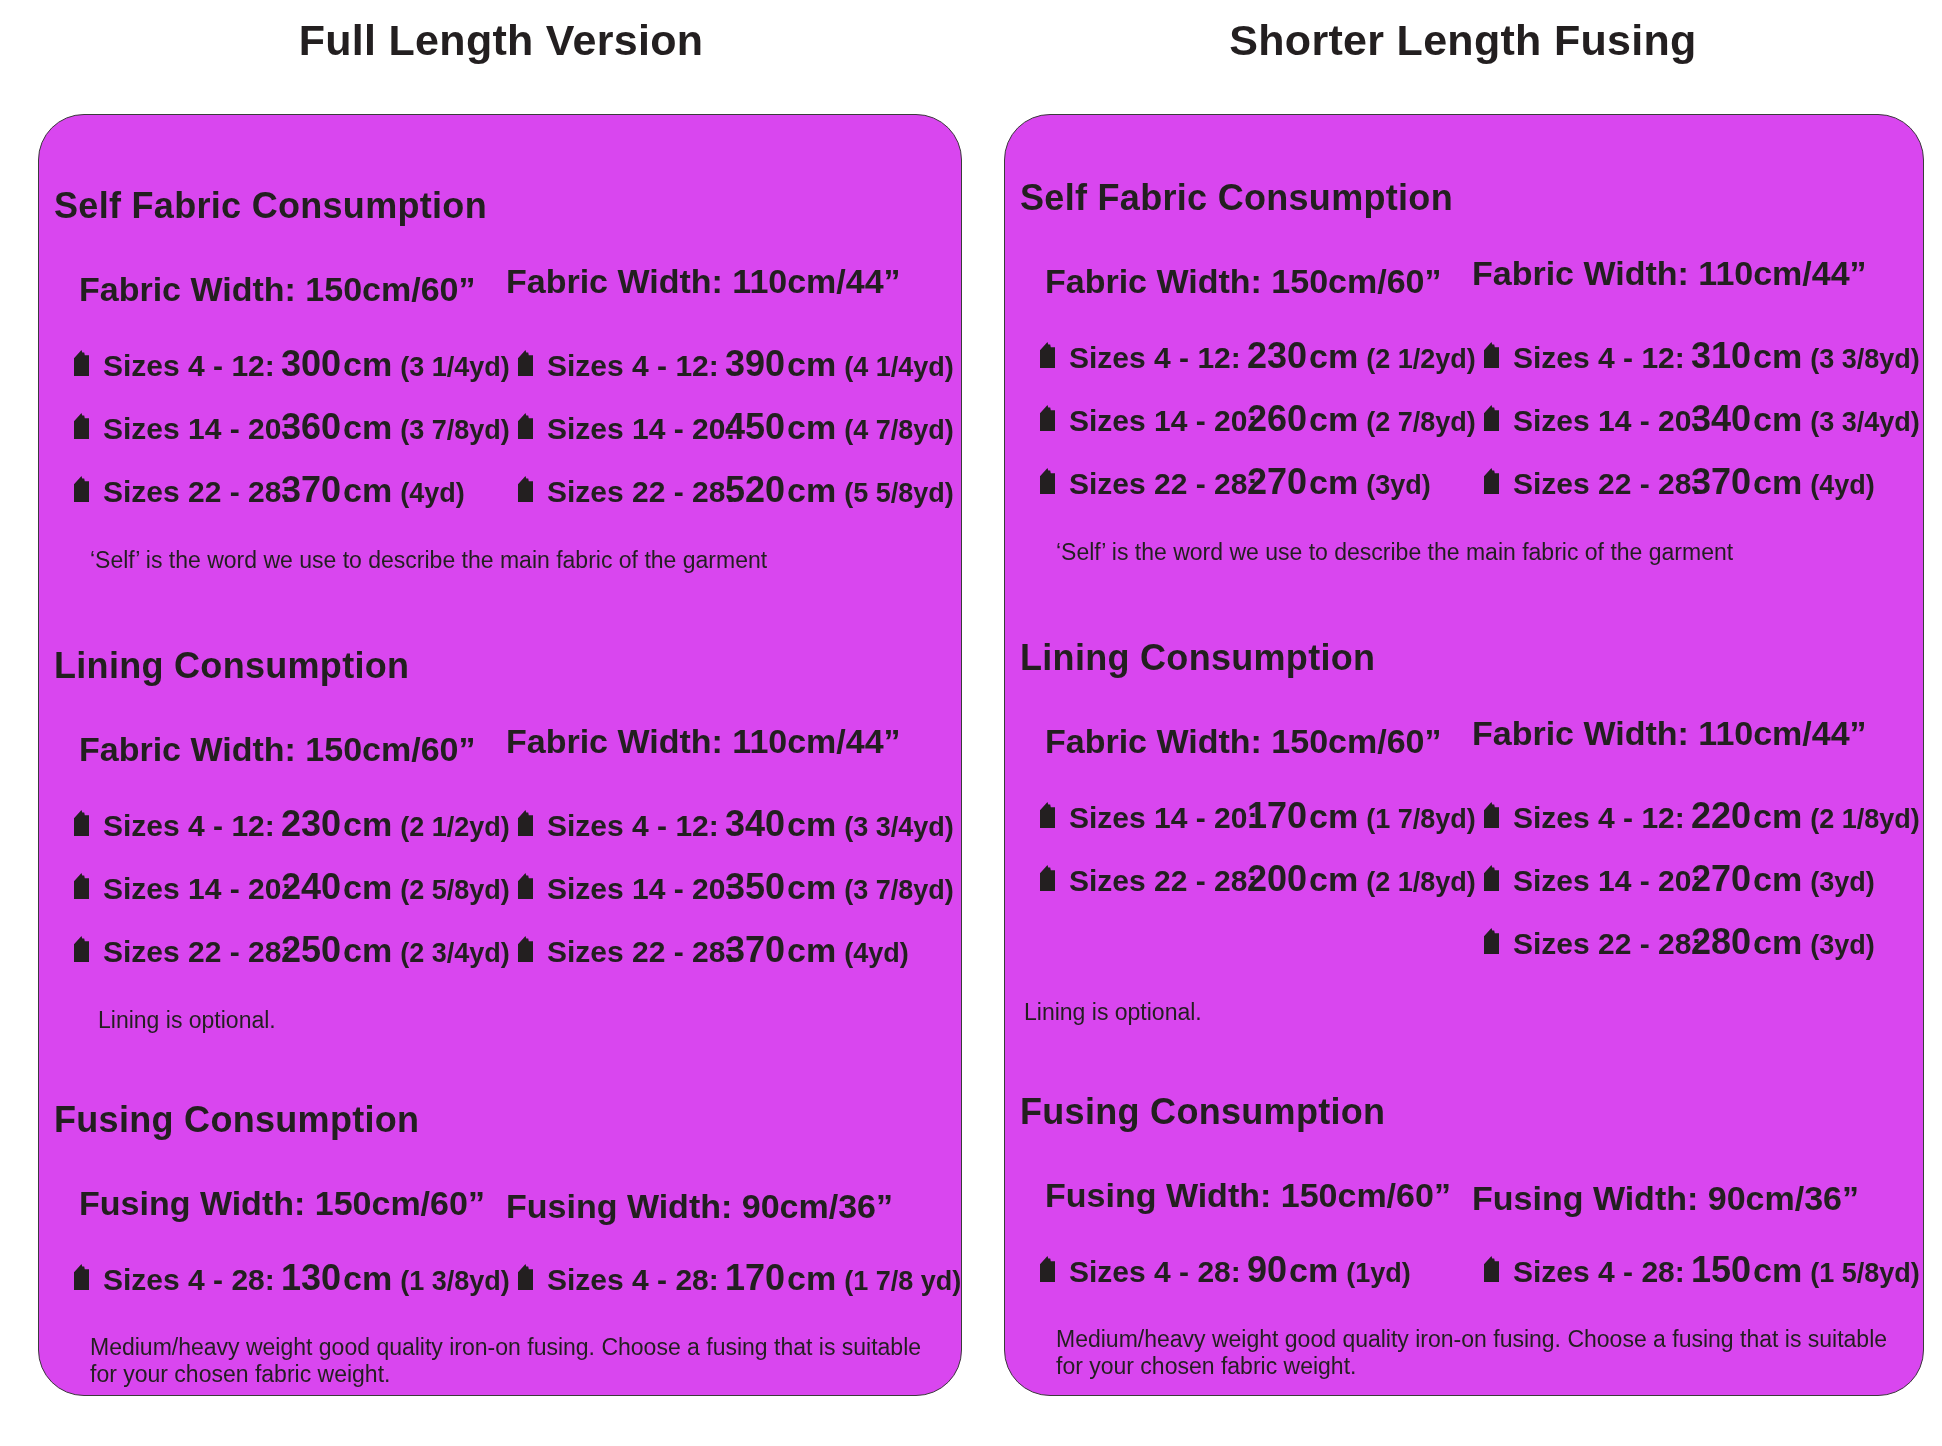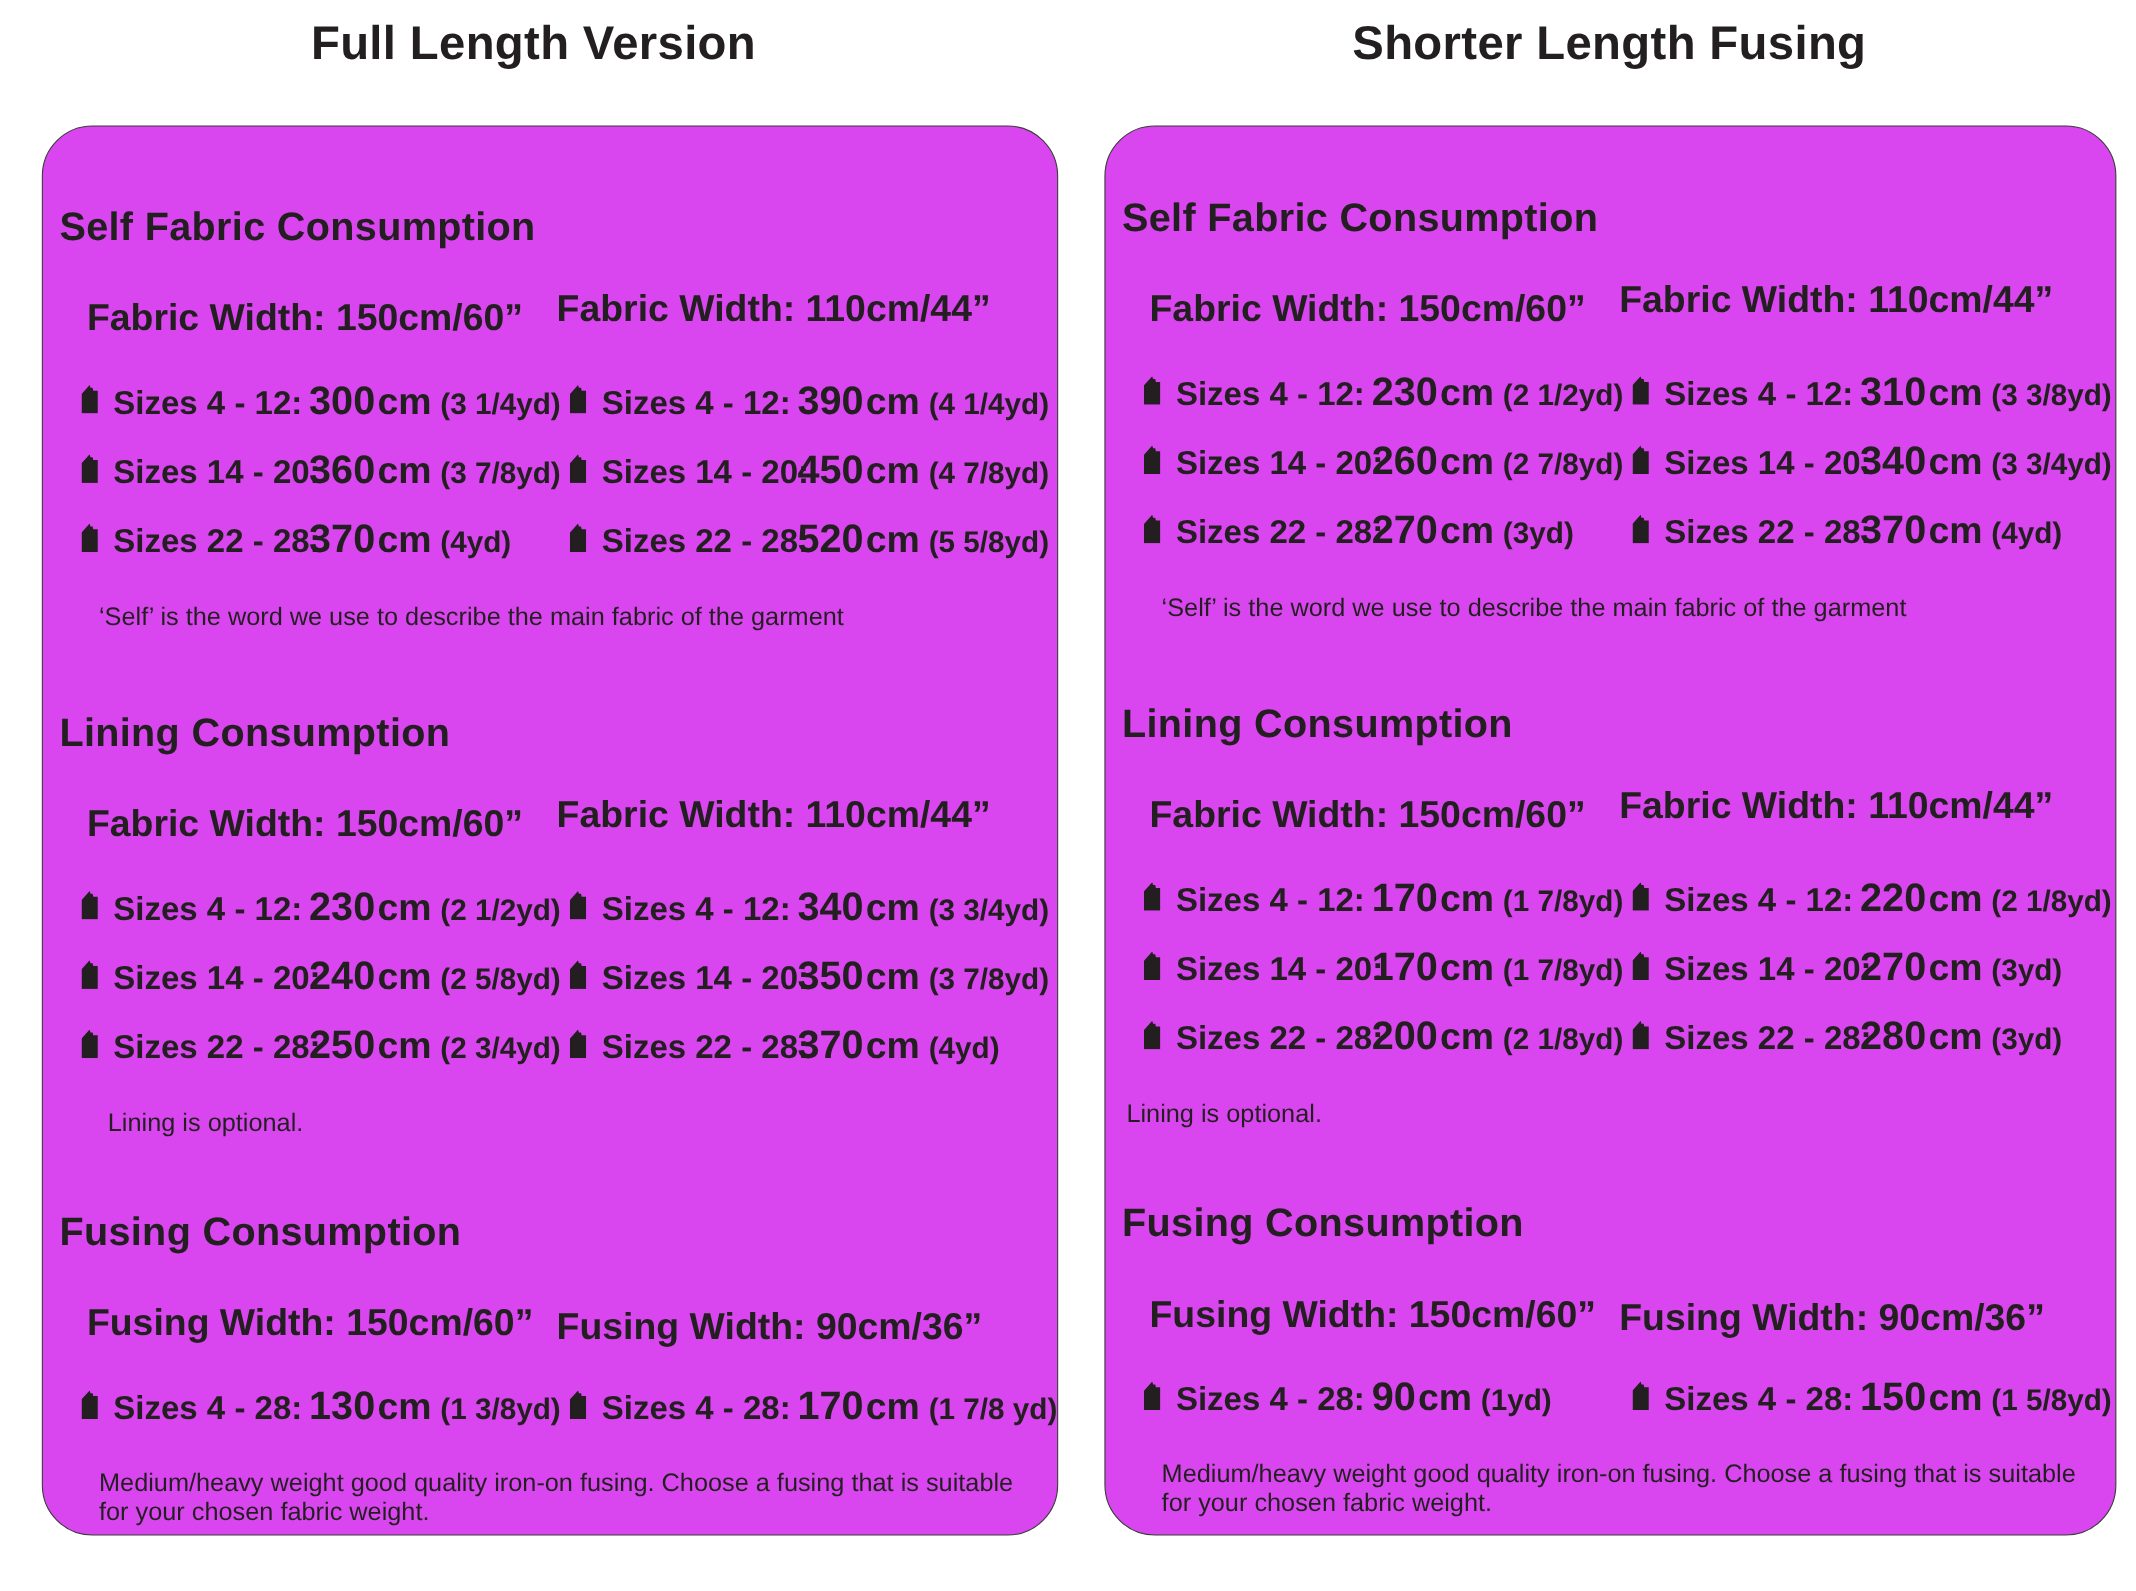--- a/index.html
+++ b/index.html
@@ -4,21 +4,21 @@
 <style>
   html,body { margin:0; padding:0; background:#ffffff; }
   .page {
     position:relative; width:1942px; height:1446px; background:#ffffff;
     color:#231f20; font-family:"Liberation Sans", sans-serif; overflow:hidden;
   }
   .panel-title {
     position:absolute; top:16px; font-size:43px; font-weight:700;
     line-height:48px; text-align:center; letter-spacing:0.3px;
   }
-  .panel-title.left  { left:24px;   width:922px; }
+  .panel-title.left  { left:40px;   width:922px; }
   .panel-title.right { left:1004px; width:918px; }
   .box {
     position:absolute; top:114px; height:1280px;
     border:1.5px solid #3b3b3b; border-radius:46px; background:#d946ef;
   }
   .box.left  { left:38px;   width:922px; }
   .box.right { left:1004px; width:918px; }
   .sec { position:absolute; left:15px; right:10px; }
   
   .box.left  .s-self   { top:72px;  }
@@ -157,21 +157,20 @@
       </div>
       <div class="note ind36">‘Self’ is the word we use to describe the main fabric of the garment</div>
     </div>
 
     <div class="sec s-lining">
       <h3>Lining Consumption</h3>
       <div class="cols">
         <div class="col1">
           <div class="wl">Fabric Width: 150cm/60”</div>
           <div class="rows">
-            <div class="row"><span class="bullet"></span><span class="rlabel">Sizes 4 - 12:</span><span class="num">170</span><span class="unit">cm</span><span class="yards">(1 7/8yd)</span></div>
             <div class="row"><span class="bullet"></span><span class="rlabel">Sizes 14 - 20:</span><span class="num">170</span><span class="unit">cm</span><span class="yards">(1 7/8yd)</span></div>
             <div class="row"><span class="bullet"></span><span class="rlabel">Sizes 22 - 28:</span><span class="num">200</span><span class="unit">cm</span><span class="yards">(2 1/8yd)</span></div>
           </div>
         </div>
         <div class="col2">
           <div class="wl raise">Fabric Width: 110cm/44”</div>
           <div class="rows">
             <div class="row"><span class="bullet"></span><span class="rlabel">Sizes 4 - 12:</span><span class="num">220</span><span class="unit">cm</span><span class="yards">(2 1/8yd)</span></div>
             <div class="row"><span class="bullet"></span><span class="rlabel">Sizes 14 - 20:</span><span class="num">270</span><span class="unit">cm</span><span class="yards">(3yd)</span></div>
             <div class="row"><span class="bullet"></span><span class="rlabel">Sizes 22 - 28:</span><span class="num">280</span><span class="unit">cm</span><span class="yards">(3yd)</span></div>

